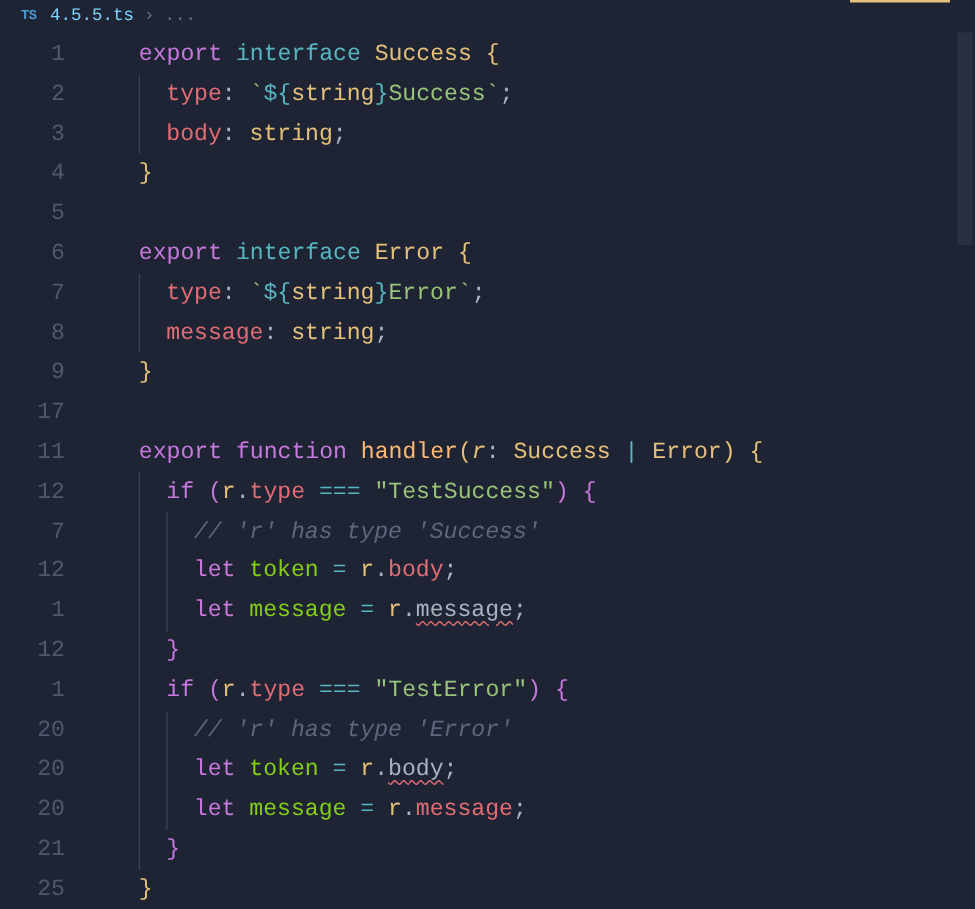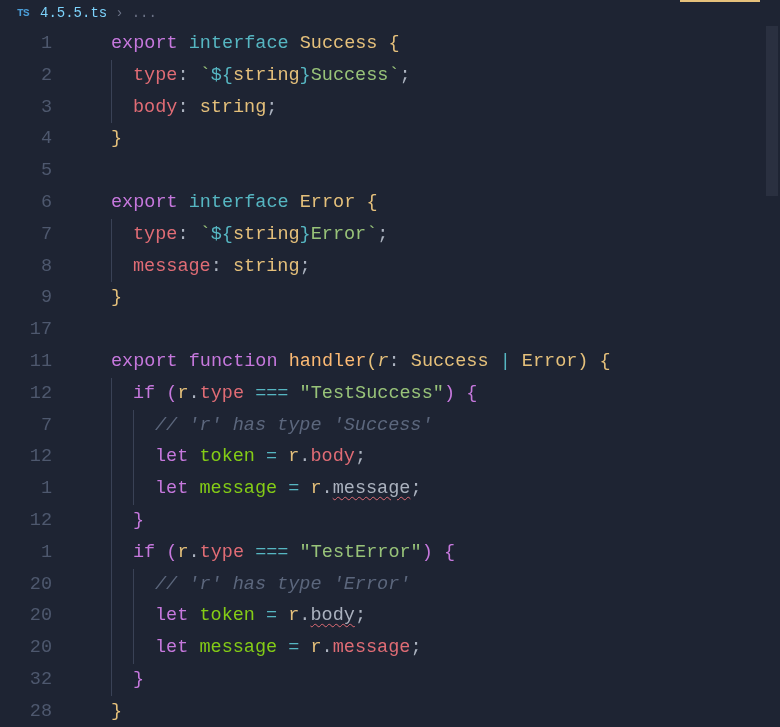--- a/index.html
+++ b/index.html
@@ -140,19 +140,19 @@
       <div>11</div>
       <div>12</div>
       <div>7</div>
       <div>12</div>
       <div>1</div>
       <div>12</div>
       <div>1</div>
       <div>20</div>
       <div>20</div>
       <div>20</div>
-      <div>32</div>
-      <div>28</div>
+      <div>21</div>
+      <div>25</div>
     </div>
   <div class="code" id="code"><div class="code-line"><span style="padding-left: 33px; position: relative; display: inline-block;"><span class="tk-keyword">export </span><span class="tk-interface">interface </span><span class="tk-type">Success </span><span class="tk-brace">{</span></span></div><div class="code-line"><span class="indent-guide" style="left: 33px;"></span><span style="padding-left: 55px; position: relative; display: inline-block;"><span class="tk-prop">type</span><span class="tk-punc">: </span><span class="tk-tmpl">`</span><span class="tk-tmplexp">${</span><span class="tk-type">string</span><span class="tk-tmplexp">}</span><span class="tk-tmpl">Success</span><span class="tk-tmpl">`</span><span class="tk-punc">;</span></span></div><div class="code-line"><span class="indent-guide" style="left: 33px;"></span><span style="padding-left: 55px; position: relative; display: inline-block;"><span class="tk-prop">body</span><span class="tk-punc">: </span><span class="tk-type">string</span><span class="tk-punc">;</span></span></div><div class="code-line"><span style="padding-left: 33px; position: relative; display: inline-block;"><span class="tk-brace">}</span></span></div><div class="code-line"><span style="padding-left: 11px; position: relative; display: inline-block;"></span></div><div class="code-line"><span style="padding-left: 33px; position: relative; display: inline-block;"><span class="tk-keyword">export </span><span class="tk-interface">interface </span><span class="tk-type">Error </span><span class="tk-brace">{</span></span></div><div class="code-line"><span class="indent-guide" style="left: 33px;"></span><span style="padding-left: 55px; position: relative; display: inline-block;"><span class="tk-prop">type</span><span class="tk-punc">: </span><span class="tk-tmpl">`</span><span class="tk-tmplexp">${</span><span class="tk-type">string</span><span class="tk-tmplexp">}</span><span class="tk-tmpl">Error</span><span class="tk-tmpl">`</span><span class="tk-punc">;</span></span></div><div class="code-line"><span class="indent-guide" style="left: 33px;"></span><span style="padding-left: 55px; position: relative; display: inline-block;"><span class="tk-prop">message</span><span class="tk-punc">: </span><span class="tk-type">string</span><span class="tk-punc">;</span></span></div><div class="code-line"><span style="padding-left: 33px; position: relative; display: inline-block;"><span class="tk-brace">}</span></span></div><div class="code-line"><span style="padding-left: 11px; position: relative; display: inline-block;"></span></div><div class="code-line"><span style="padding-left: 33px; position: relative; display: inline-block;"><span class="tk-keyword">export </span><span class="tk-storage">function </span><span class="tk-func">handler</span><span class="tk-brace">(</span><span class="tk-param">r</span><span class="tk-punc">: </span><span class="tk-type">Success </span><span class="tk-op">| </span><span class="tk-type">Error</span><span class="tk-brace">) </span><span class="tk-brace">{</span></span></div><div class="code-line"><span class="indent-guide" style="left: 33px;"></span><span style="padding-left: 55px; position: relative; display: inline-block;"><span class="tk-keyword">if </span><span class="tk-brace2">(</span><span class="tk-var">r</span><span class="tk-punc">.</span><span class="tk-member">type</span><span class="tk-op"> === </span><span class="tk-string">"TestSuccess"</span><span class="tk-brace2">) </span><span class="tk-brace2">{</span></span></div><div class="code-line"><span class="indent-guide" style="left: 33px;"></span><span class="indent-guide" style="left: 55px;"></span><span style="padding-left: 77px; position: relative; display: inline-block;"><span class="tk-comment">// 'r' has type 'Success'</span></span></div><div class="code-line"><span class="indent-guide" style="left: 33px;"></span><span class="indent-guide" style="left: 55px;"></span><span style="padding-left: 77px; position: relative; display: inline-block;"><span class="tk-storage">let </span><span class="tk-varlocal">token</span><span class="tk-op"> = </span><span class="tk-var">r</span><span class="tk-punc">.</span><span class="tk-member">body</span><span class="tk-punc">;</span></span></div><div class="code-line"><span class="indent-guide" style="left: 33px;"></span><span class="indent-guide" style="left: 55px;"></span><span style="padding-left: 77px; position: relative; display: inline-block;"><span class="tk-storage">let </span><span class="tk-varlocal">message</span><span class="tk-op"> = </span><span class="tk-var">r</span><span class="tk-punc">.</span><span class="tk-membererr err-underline">message</span><span class="tk-punc">;</span></span></div><div class="code-line"><span class="indent-guide" style="left: 33px;"></span><span style="padding-left: 55px; position: relative; display: inline-block;"><span class="tk-brace2">}</span></span></div><div class="code-line"><span class="indent-guide" style="left: 33px;"></span><span style="padding-left: 55px; position: relative; display: inline-block;"><span class="tk-keyword">if </span><span class="tk-brace2">(</span><span class="tk-var">r</span><span class="tk-punc">.</span><span class="tk-member">type</span><span class="tk-op"> === </span><span class="tk-string">"TestError"</span><span class="tk-brace2">) </span><span class="tk-brace2">{</span></span></div><div class="code-line"><span class="indent-guide" style="left: 33px;"></span><span class="indent-guide" style="left: 55px;"></span><span style="padding-left: 77px; position: relative; display: inline-block;"><span class="tk-comment">// 'r' has type 'Error'</span></span></div><div class="code-line"><span class="indent-guide" style="left: 33px;"></span><span class="indent-guide" style="left: 55px;"></span><span style="padding-left: 77px; position: relative; display: inline-block;"><span class="tk-storage">let </span><span class="tk-varlocal">token</span><span class="tk-op"> = </span><span class="tk-var">r</span><span class="tk-punc">.</span><span class="tk-membererr err-underline">body</span><span class="tk-punc">;</span></span></div><div class="code-line"><span class="indent-guide" style="left: 33px;"></span><span class="indent-guide" style="left: 55px;"></span><span style="padding-left: 77px; position: relative; display: inline-block;"><span class="tk-storage">let </span><span class="tk-varlocal">message</span><span class="tk-op"> = </span><span class="tk-var">r</span><span class="tk-punc">.</span><span class="tk-member">message</span><span class="tk-punc">;</span></span></div><div class="code-line"><span class="indent-guide" style="left: 33px;"></span><span style="padding-left: 55px; position: relative; display: inline-block;"><span class="tk-brace2">}</span></span></div><div class="code-line"><span style="padding-left: 33px; position: relative; display: inline-block;"><span class="tk-brace">}</span></span></div></div>
 </div>
 
 <div class="scroll-thumb"></div>
 
 </body></html>

